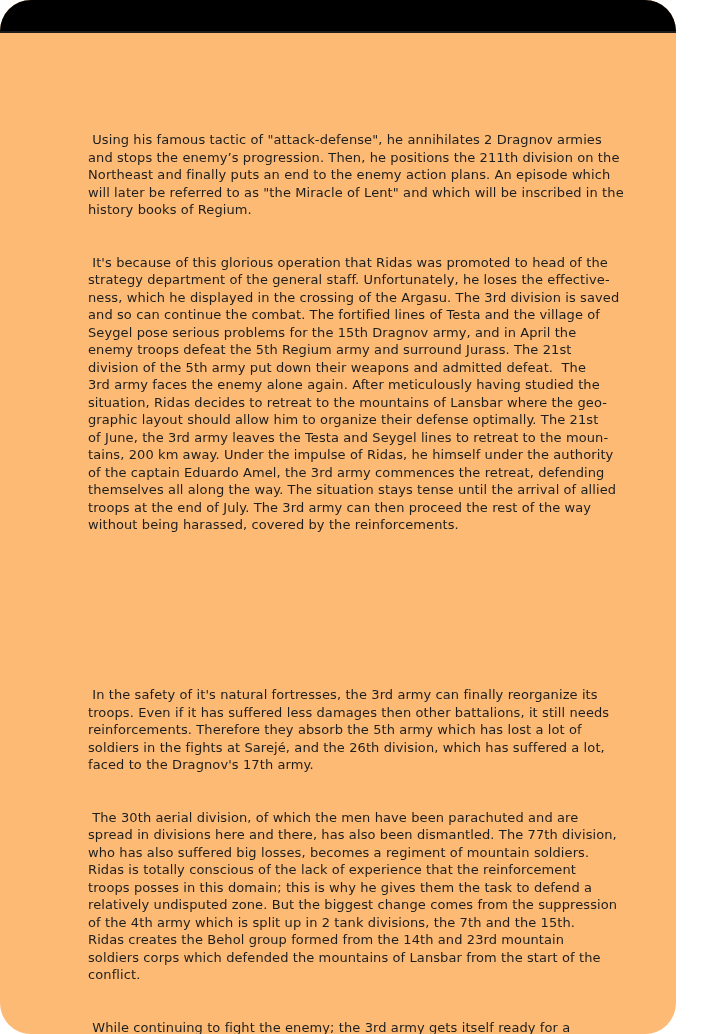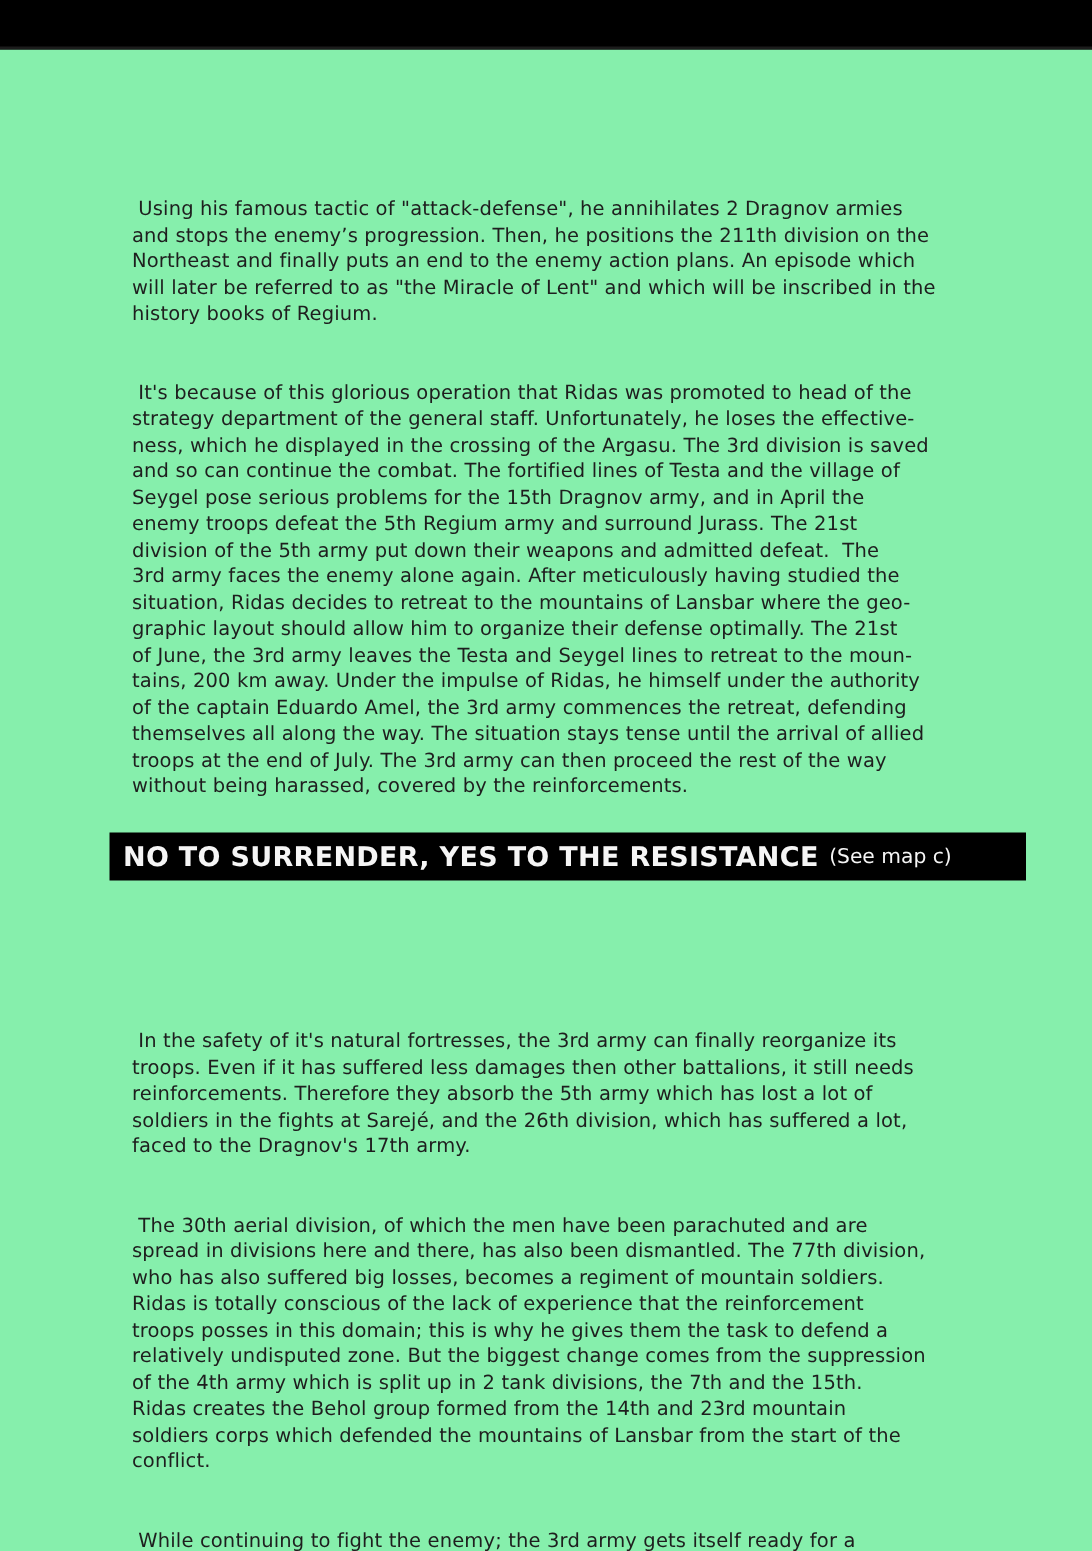--- a/index.html
+++ b/index.html
@@ -2,25 +2,26 @@
 <html><head>
 <meta charset="utf-8">
 <style>
   html, body {
     margin: 0;
     padding: 0;
     background: #ffffff;
   }
   #page {
     position: relative;
-    width: 728px;
+    width: 676px;
     height: 1034px;
-    background: #86efac;
+    background: #fdba74;
     overflow: hidden;
     font-family: "DejaVu Sans", sans-serif;
+    border-radius: 31px;
   }
   .topbar {
     position: absolute;
     top: 0;
     left: 0;
     width: 728px;
     height: 31px;
     background: #000000;
     border-bottom: 2px solid #1c1c1c;
   }
@@ -93,24 +94,20 @@
 situation, Ridas decides to retreat to the mountains of Lansbar where the geo-
 graphic layout should allow him to organize their defense optimally. The 21st
 of June, the 3rd army leaves the Testa and Seygel lines to retreat to the moun-
 tains, 200 km away. Under the impulse of Ridas, he himself under the authority
 of the captain Eduardo Amel, the 3rd army commences the retreat, defending
 themselves all along the way. The situation stays tense until the arrival of allied
 troops at the end of July. The 3rd army can then proceed the rest of the way
 without being harassed, covered by the reinforcements.</p>
   </div>
 
-  <div class="banner">
-    <span class="title">NO TO SURRENDER, YES TO THE RESISTANCE</span>
-    <span class="suffix">(See map c)</span>
-  </div>
 
   <div id="block-resistance" class="textblock">
     <p> In the safety of it's natural fortresses, the 3rd army can finally reorganize its
 troops. Even if it has suffered less damages then other battalions, it still needs
 reinforcements. Therefore they absorb the 5th army which has lost a lot of
 soldiers in the fights at Sarejé, and the 26th division, which has suffered a lot,
 faced to the Dragnov's 17th army.</p>
     <p> The 30th aerial division, of which the men have been parachuted and are
 spread in divisions here and there, has also been dismantled. The 77th division,
 who has also suffered big losses, becomes a regiment of mountain soldiers.

